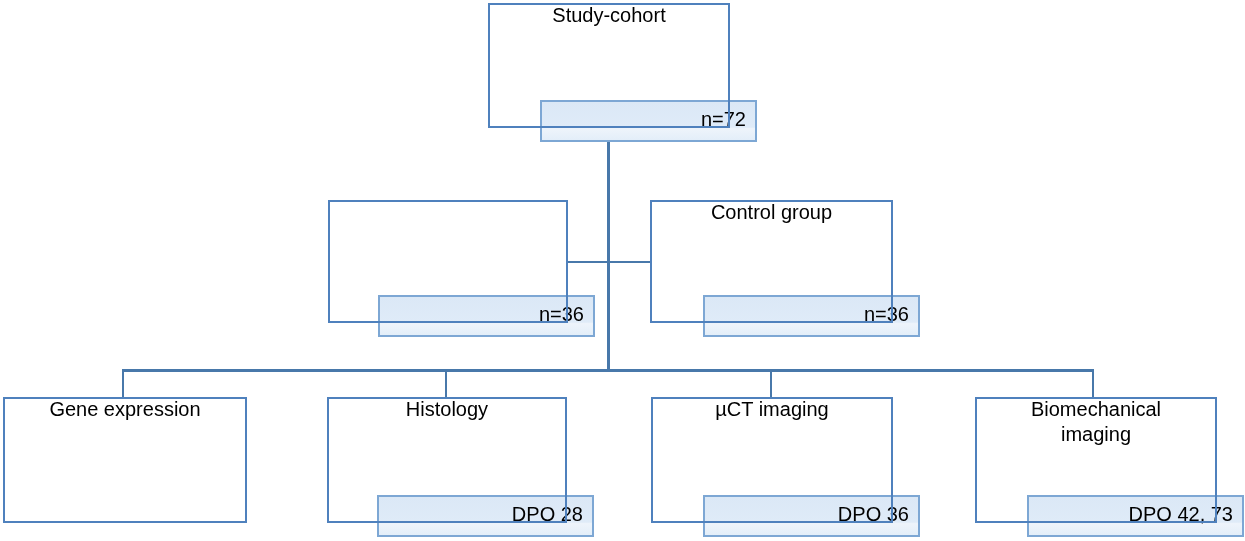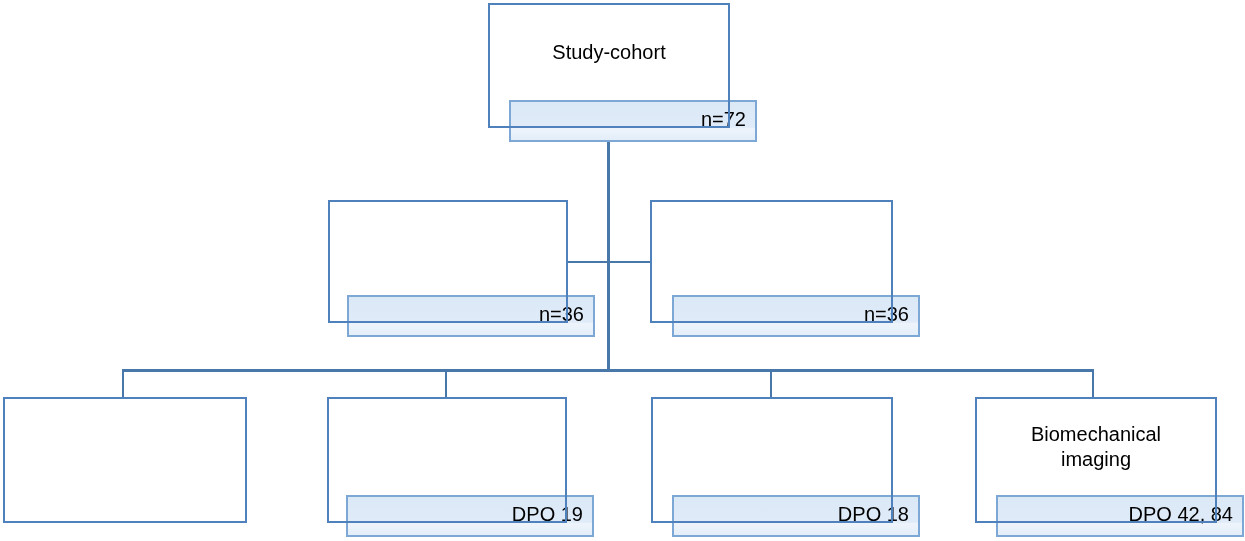--- a/index.html
+++ b/index.html
@@ -40,21 +40,21 @@
   .drop-3  { left: 770px; }
   .drop-4  { left: 1092px; }
 
   
   .node { position: absolute; }
 
   .node .sub {
     position: absolute;
     right: -27px;
     bottom: -14px;
-    width: 248px;
+    width: 217px;
     height: 42px;
     background: linear-gradient(to bottom,
       var(--sub-fill-top) 0%,
       #dfebf8 66%,
       #eef4fb 70%,
       var(--sub-fill-bottom) 100%);
     border: 2px solid var(--sub-border);
     z-index: 1;
     display: flex;
     align-items: center;
@@ -70,21 +70,21 @@
     border: 2px solid var(--main-border);
     background: transparent;
     z-index: 2;
   }
 
   .node .label {
     position: absolute;
     left: 0; right: 0;
     top: 0; bottom: 26px;
     display: flex;
-    align-items: center;
+    align-items: flex-start;
     justify-content: center;
     text-align: center;
     font-size: 20px;
     line-height: 1.26;
     z-index: 3;
   }
   .node .label span {
     display: inline-block;
     max-width: 165px;
   }
@@ -126,43 +126,55 @@
       <span>n=36</span>
     </div>
     <div class="frame"></div>
   </div>
 
   <div class="node n-control">
     <div class="sub">
       <span>n=36</span>
     </div>
     <div class="frame"></div>
+    <div class="label">
+      <span>Control group</span>
+    </div>
   </div>
 
   <div class="node n-gene">
     <div class="frame"></div>
+    <div class="label">
+      <span>Gene expression</span>
+    </div>
   </div>
 
   <div class="node n-histo">
     <div class="sub">
-      <span>DPO 19</span>
+      <span>DPO 28</span>
     </div>
     <div class="frame"></div>
+    <div class="label">
+      <span>Histology</span>
+    </div>
   </div>
 
   <div class="node n-uct">
     <div class="sub">
-      <span>DPO 18</span>
+      <span>DPO 36</span>
     </div>
     <div class="frame"></div>
+    <div class="label">
+      <span>µCT imaging</span>
+    </div>
   </div>
 
   <div class="node n-biomech">
     <div class="sub">
-      <span>DPO 42, 84</span>
+      <span>DPO 42, 73</span>
     </div>
     <div class="frame"></div>
     <div class="label">
       <span>Biomechanical imaging</span>
     </div>
   </div>
 
 </div>
 
 </body></html>

